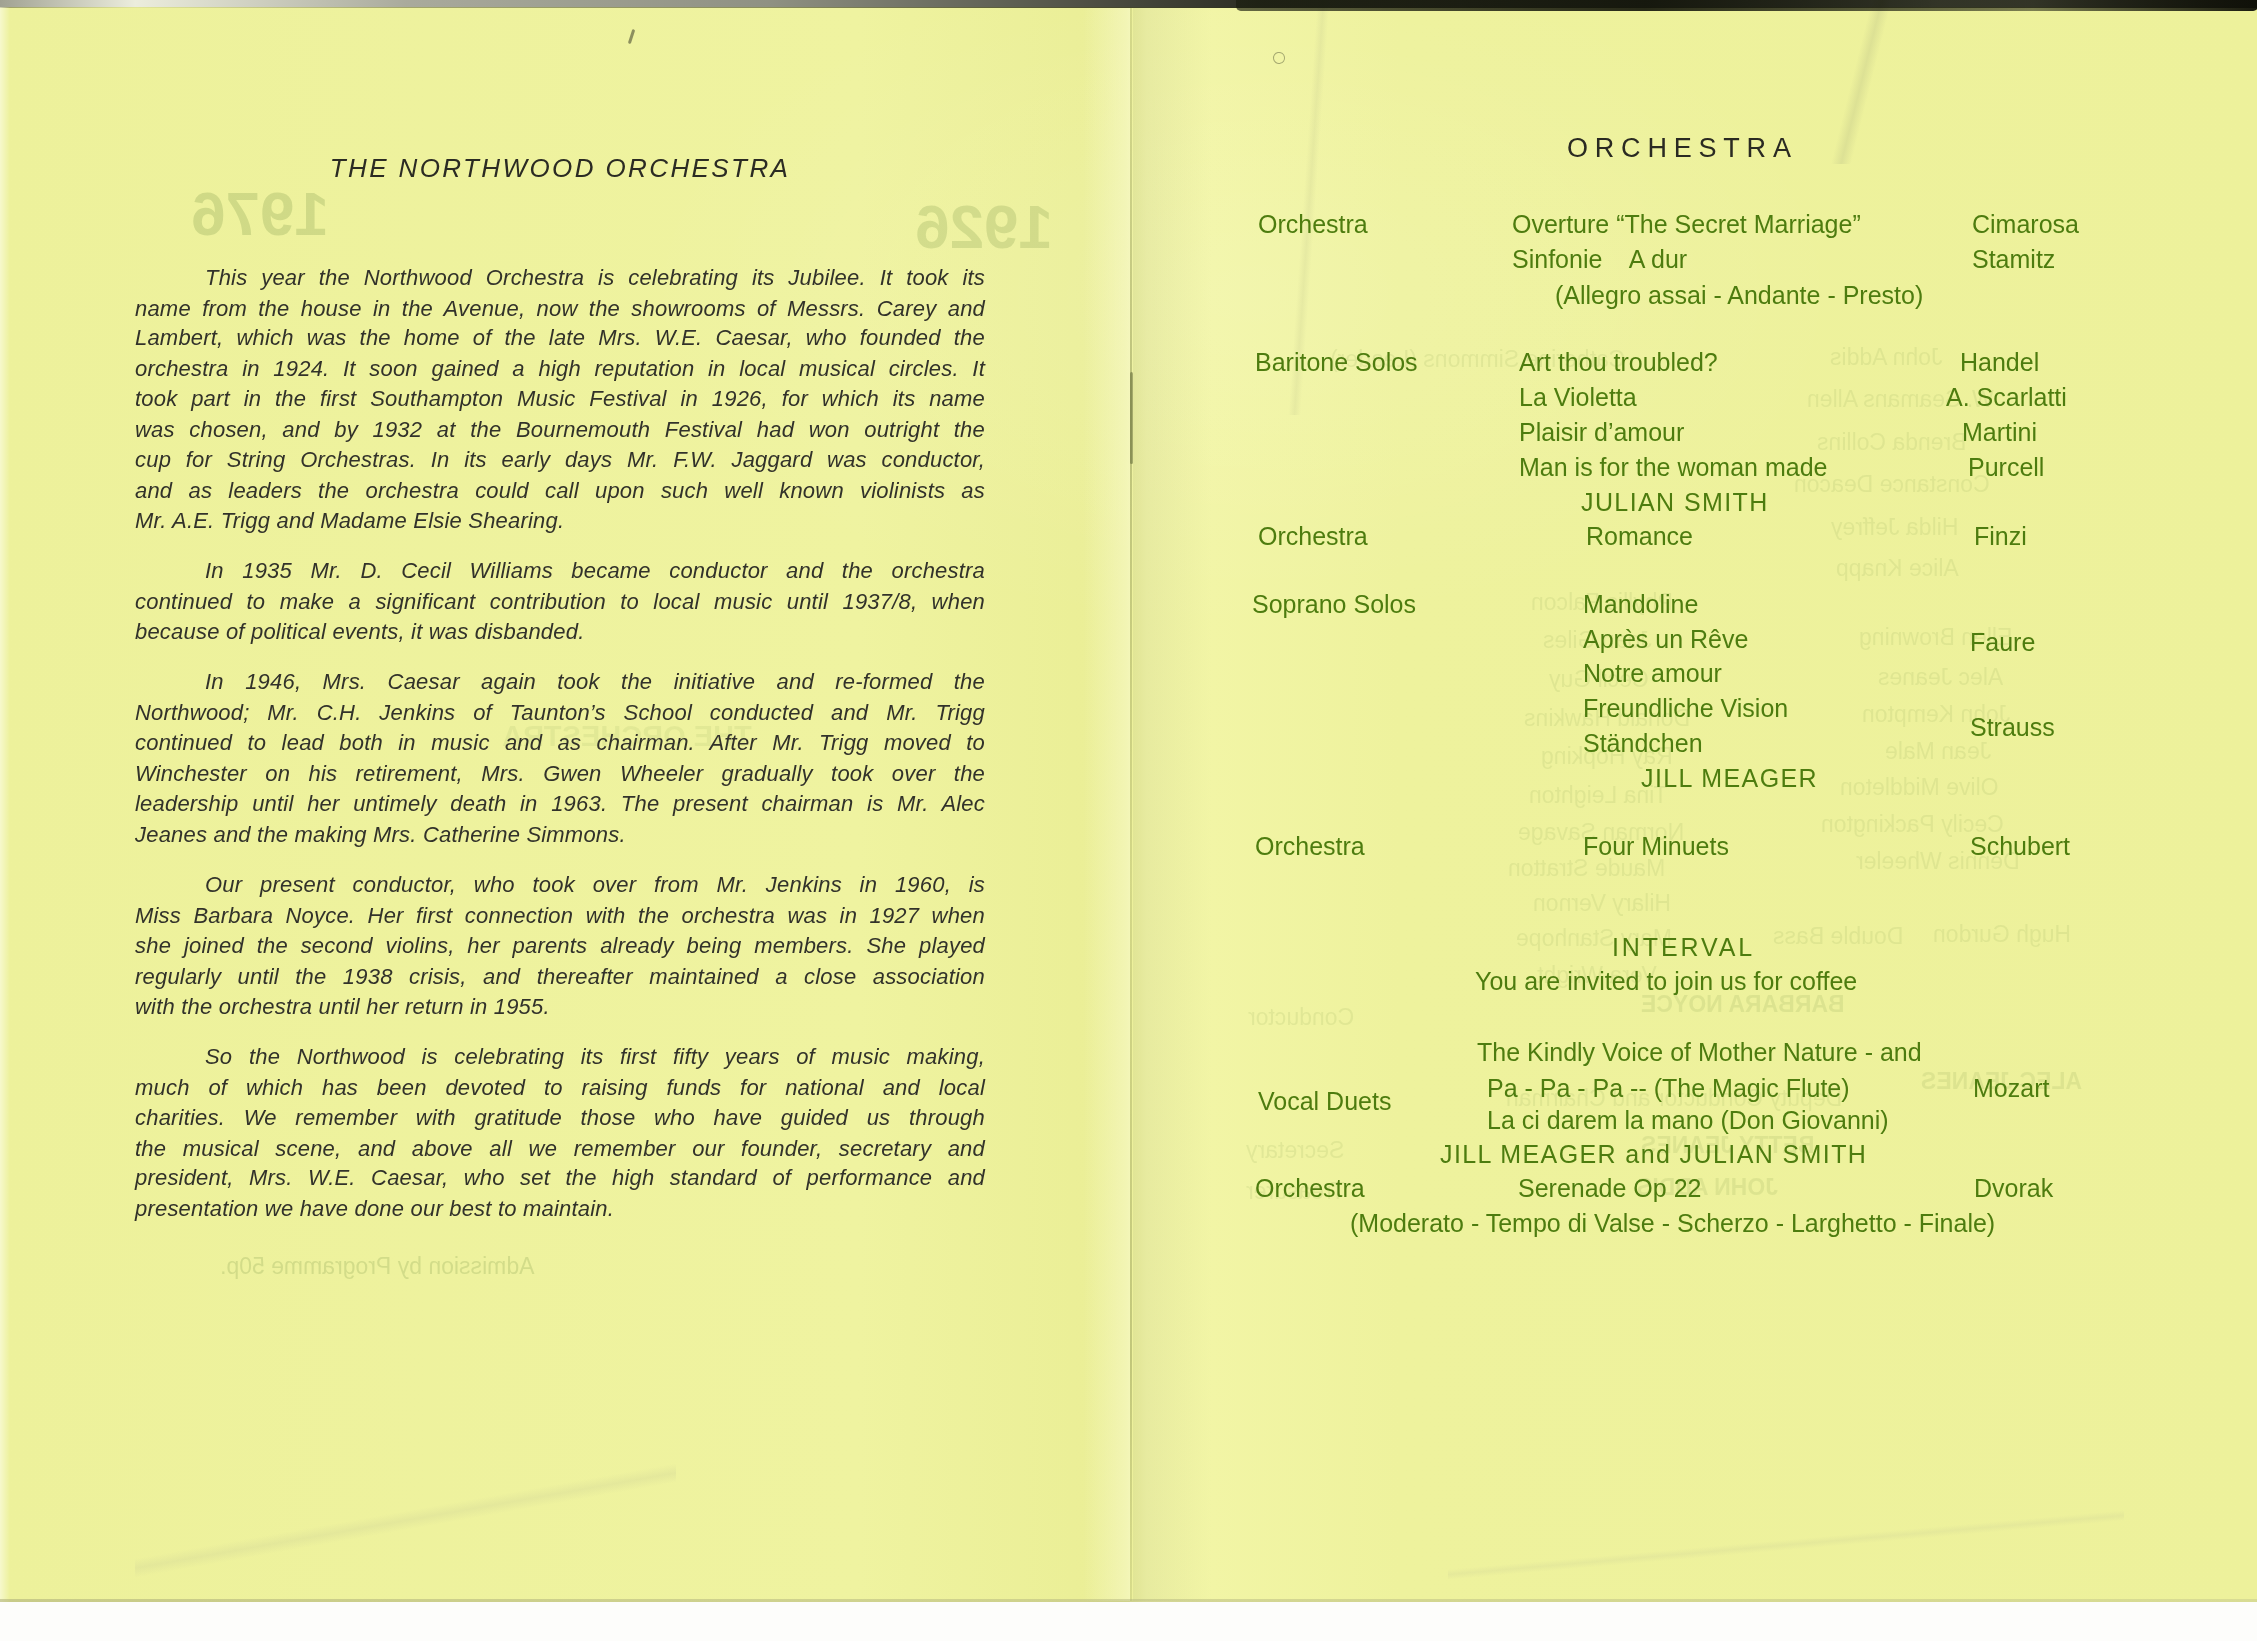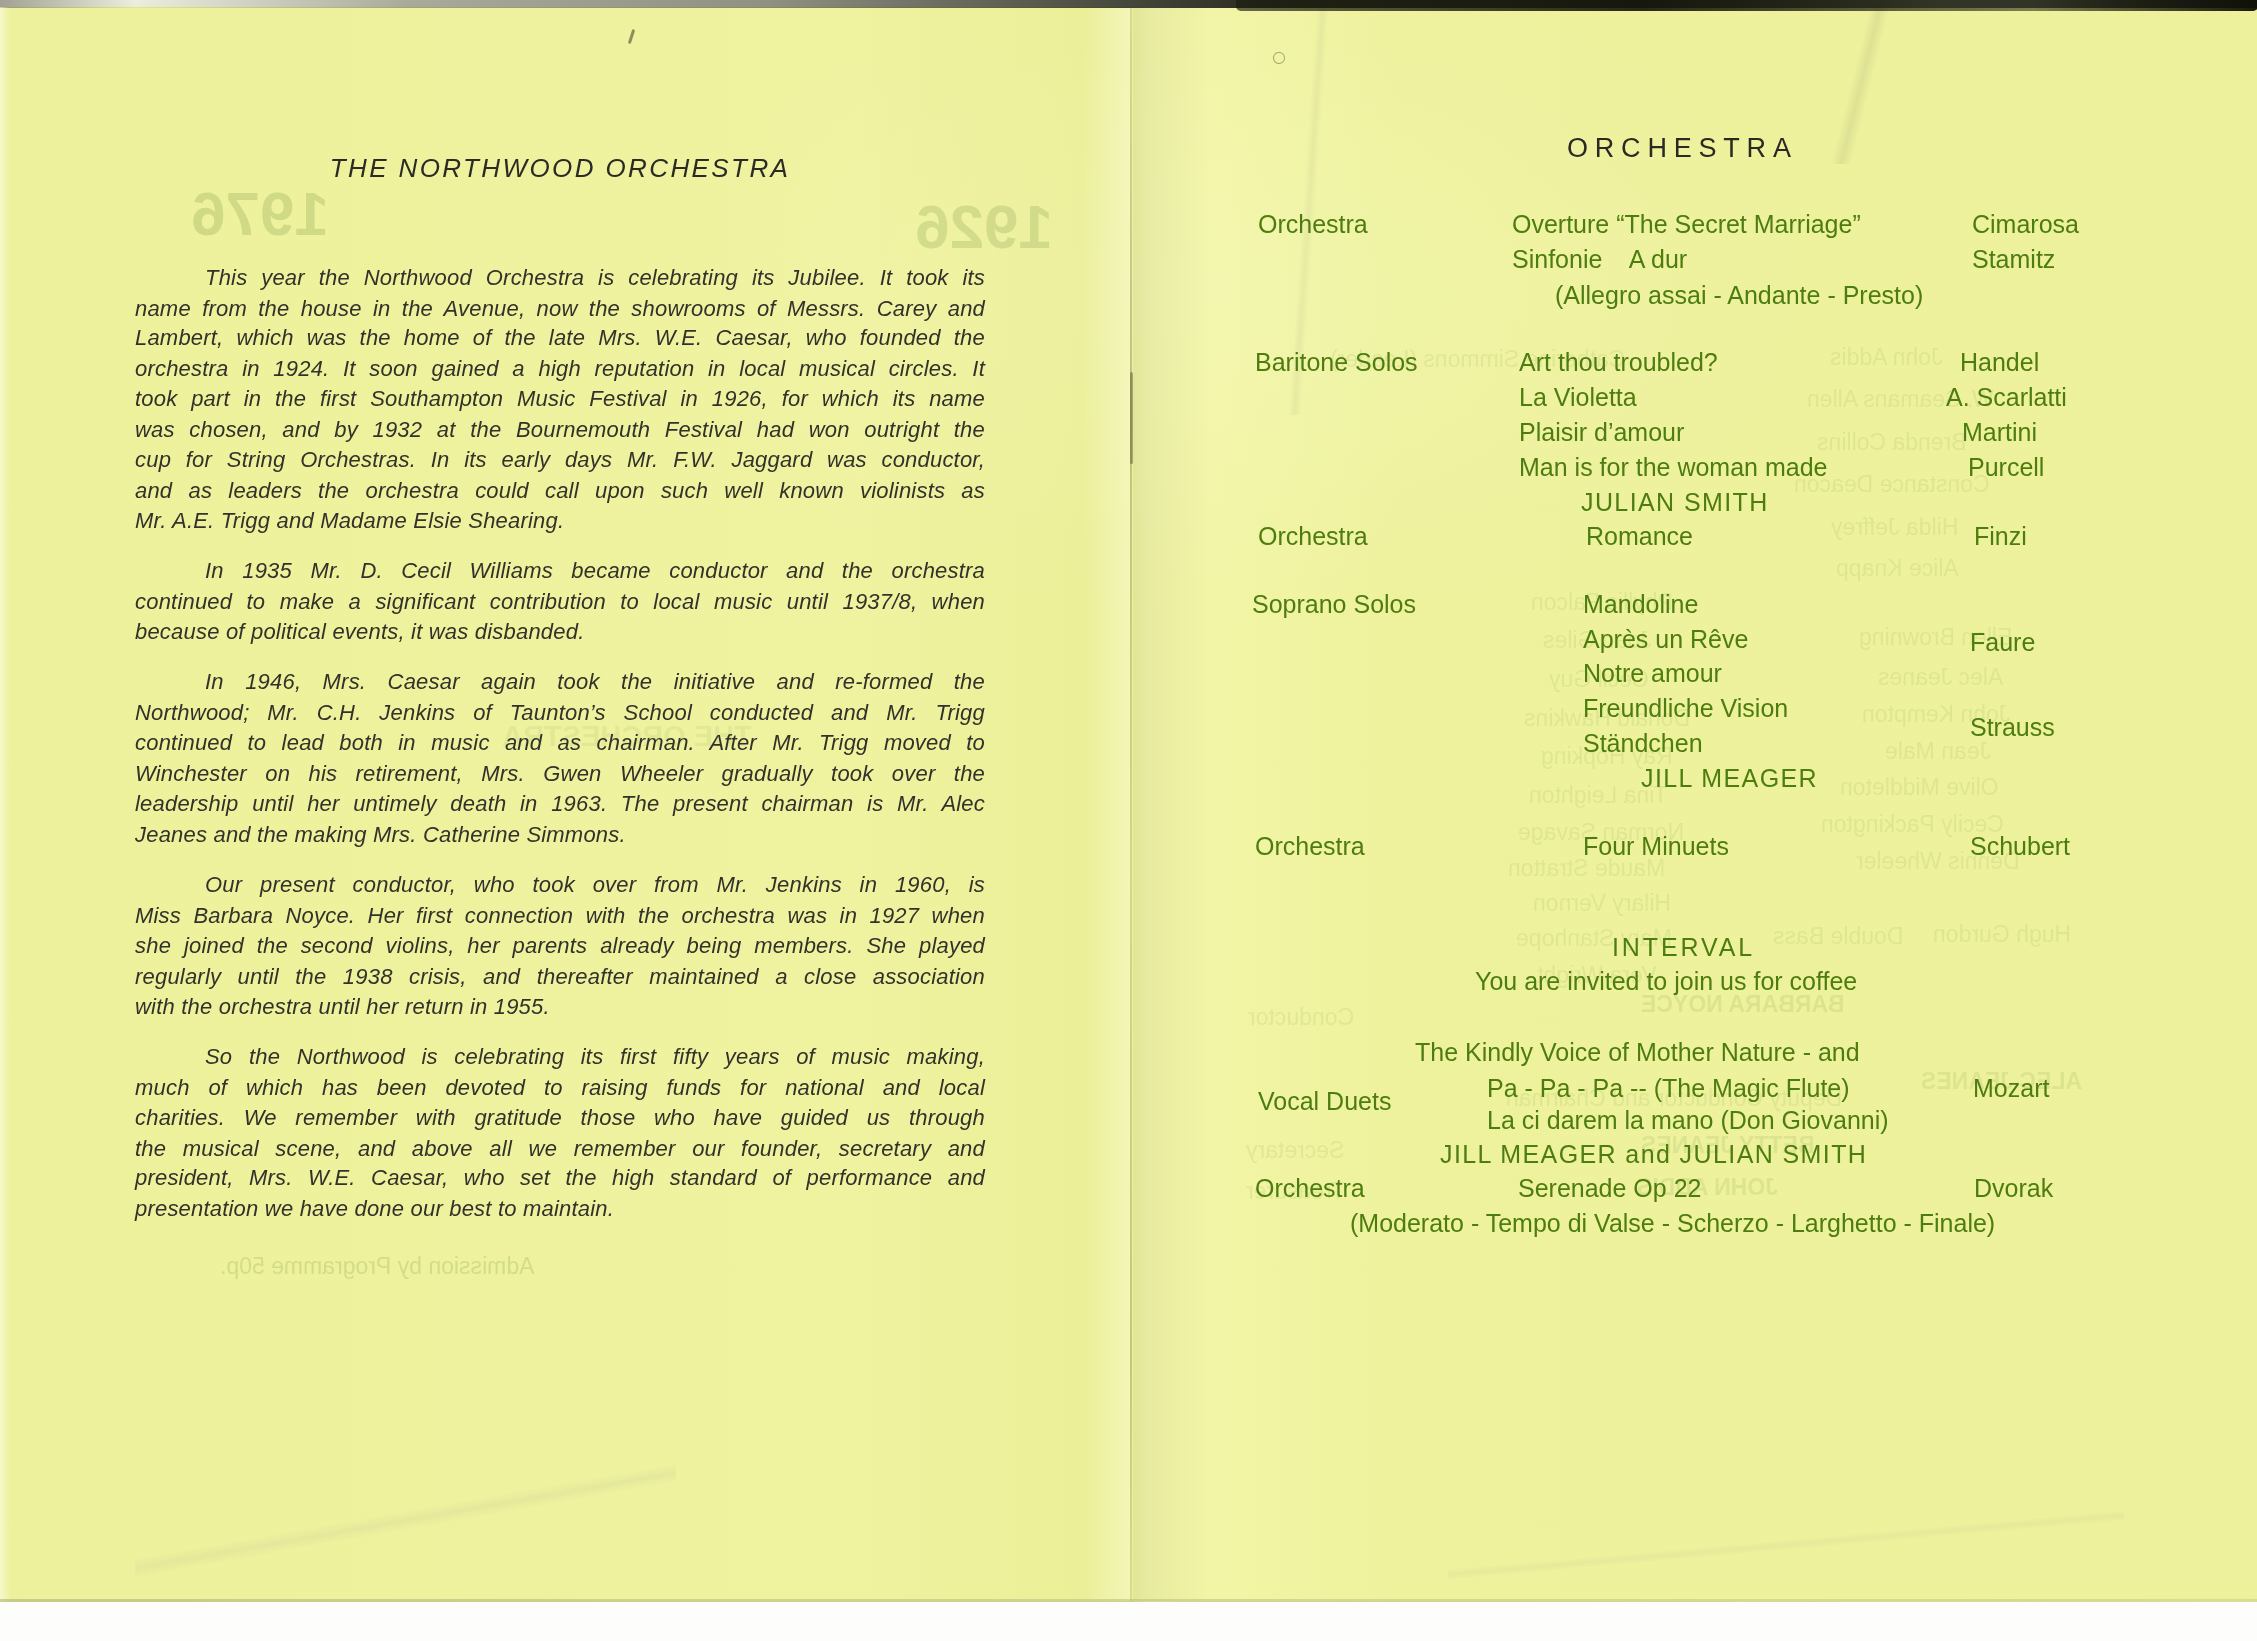--- a/index.html
+++ b/index.html
@@ -221,21 +221,21 @@
   <div class="rp rp-performer" style="left:1641px;top:764px">JILL MEAGER</div>
 
   <div class="rp" style="left:1255px;top:832px">Orchestra</div>
   <div class="rp" style="left:1583px;top:832px">Four Minuets</div>
   <div class="rp" style="left:1970px;top:832px">Schubert</div>
 
   <div class="rp rp-interval" style="left:1612px;top:933px">INTERVAL</div>
   <div class="rp" style="left:1475px;top:967px">You are invited to join us for coffee</div>
 
   <div class="rp" style="left:1258px;top:1087px">Vocal Duets</div>
-  <div class="rp" style="left:1415px;top:1038px">The Kindly Voice of Mother Nature - and</div>
+  <div class="rp" style="left:1477px;top:1038px">The Kindly Voice of Mother Nature - and</div>
 
   <div class="rp" style="left:1487px;top:1074px">Pa - Pa - Pa -- (The Magic Flute)</div>
   <div class="rp" style="left:1973px;top:1074px">Mozart</div>
 
   <div class="rp" style="left:1487px;top:1106px">La ci darem la mano (Don Giovanni)</div>
 
   <div class="rp rp-performer" style="left:1440px;top:1140px">JILL MEAGER and JULIAN SMITH</div>
 
   <div class="rp" style="left:1255px;top:1174px">Orchestra</div>
   <div class="rp" style="left:1518px;top:1174px">Serenade Op 22</div>

